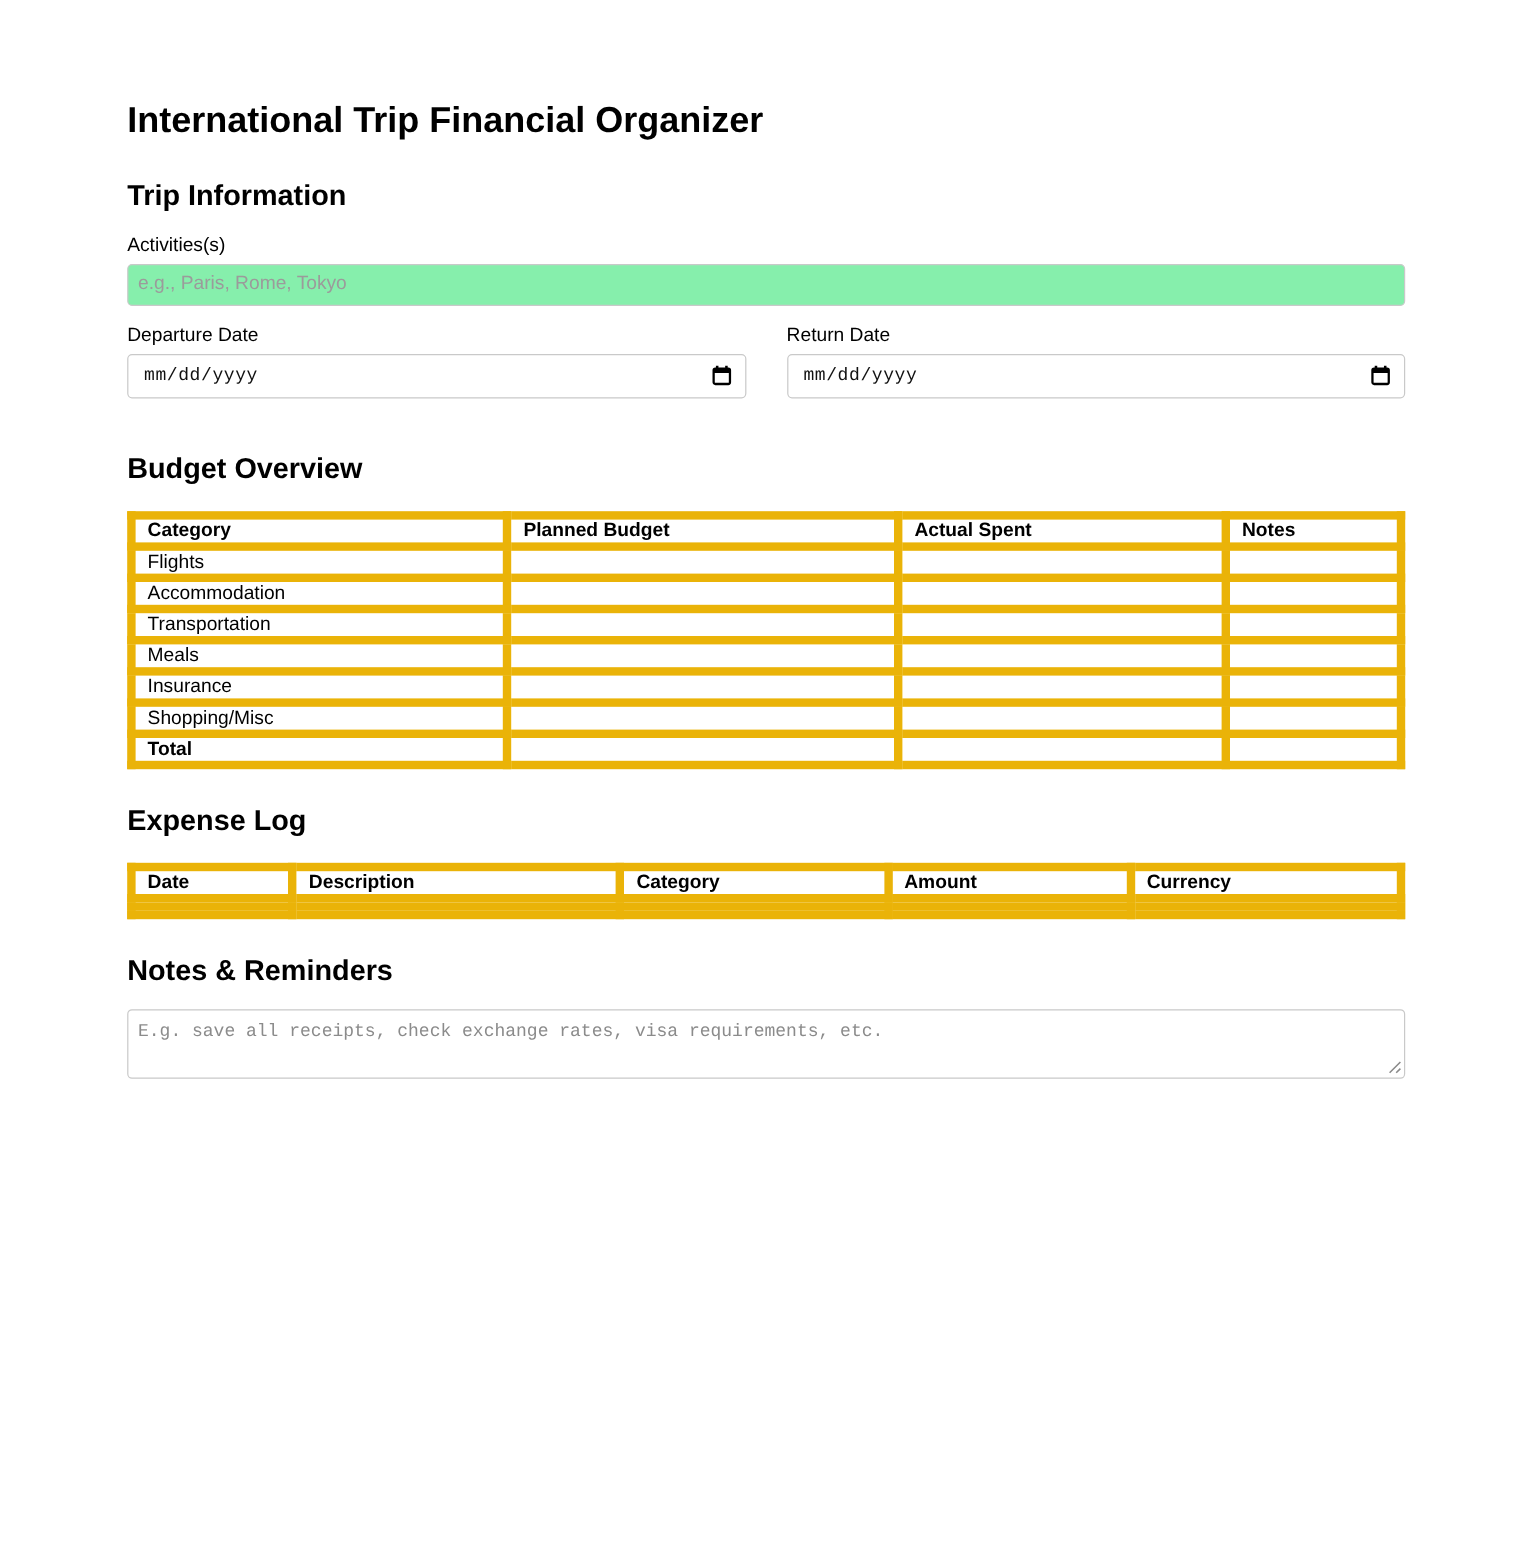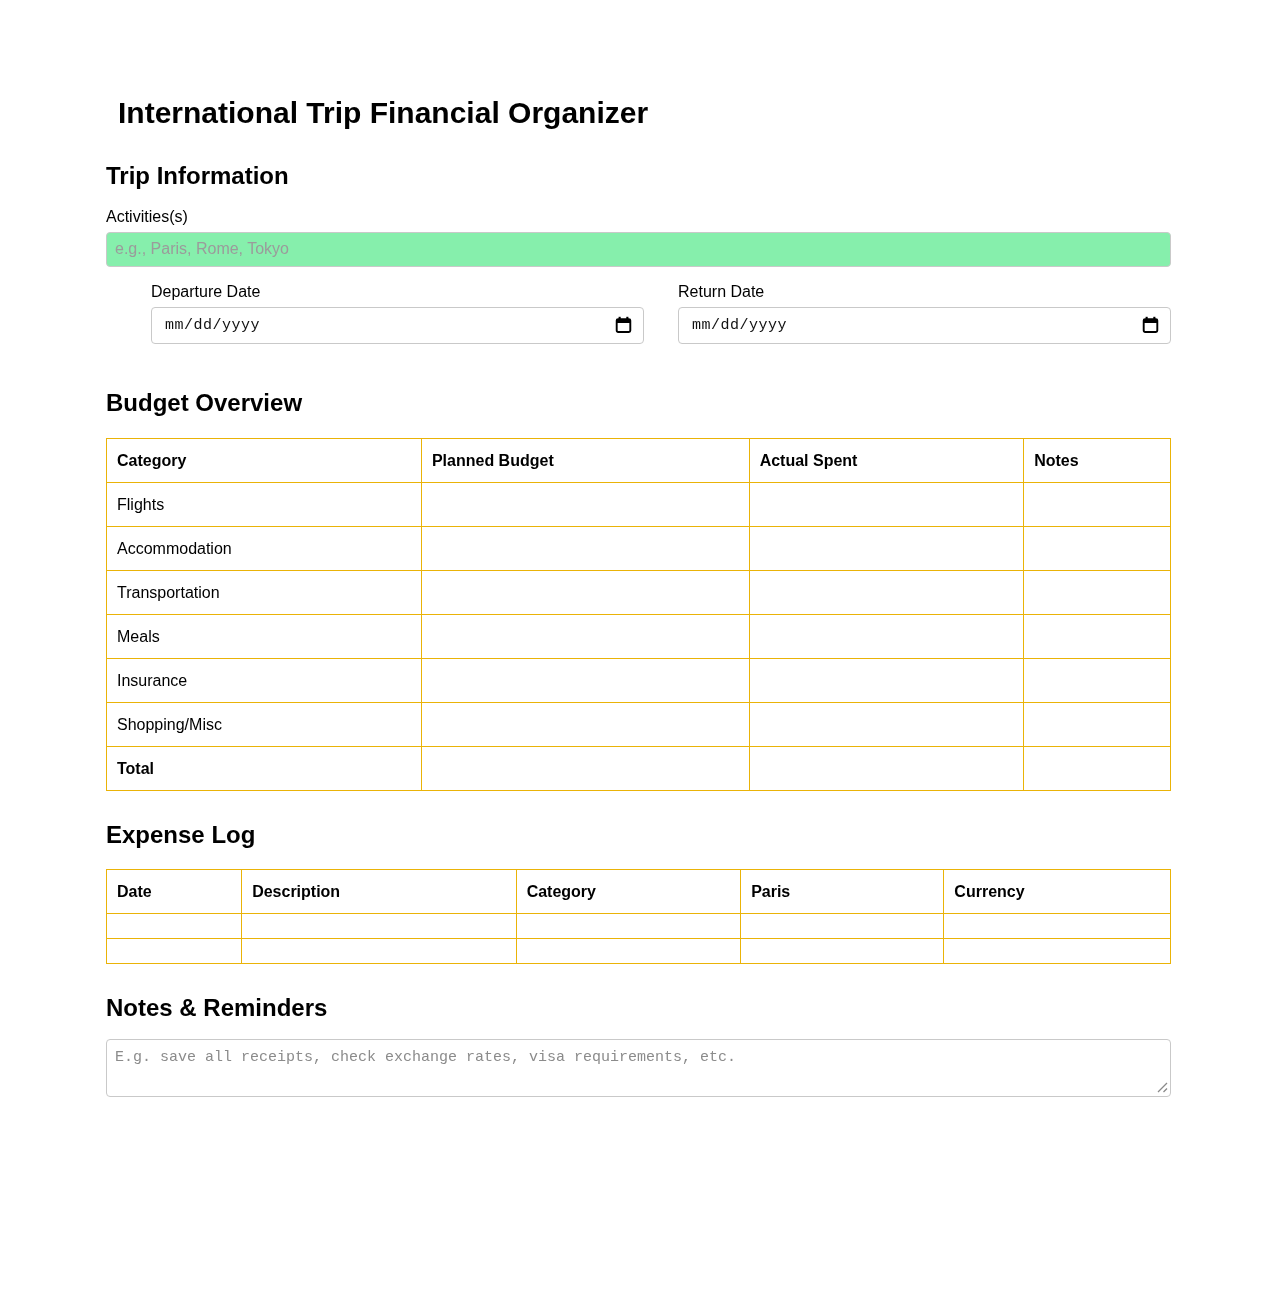--- a/index.html
+++ b/index.html
@@ -5,21 +5,21 @@
   * { box-sizing: border-box; }
   html, body { margin: 0; padding: 0; background: #ffffff; }
   body {
     font-family: "Liberation Sans", sans-serif;
     color: #000;
     width: 1278px;
     min-height: 1300px;
   }
   .container { width: 1065px; margin-left: 106px; padding-top: 83px; }
 
-  h1 { font-size: 30px; line-height: 1.2; font-weight: bold; margin: 12px; }
+  h1 { font-size: 30px; line-height: 1.2; font-weight: bold; margin: 0; }
   h2 { font-size: 24px; line-height: 1.2; font-weight: bold; margin: 0; }
 
   .h2-trip    { margin: 31px 0 16px 0; }
   .h2-budget  { margin: 45px 0 20px 0; }
   .h2-expense { margin: 30px 0 20px 0; }
   .h2-notes   { margin: 30px 0 16px 0; }
 
   label { display: block; font-size: 16px; line-height: 19px; margin: 0 0 6px 0; }
 
   .text-input {
@@ -30,21 +30,21 @@
     border-radius: 4px;
     padding: 0 8px;
     font-family: "Liberation Sans", sans-serif;
     font-size: 16px;
     color: #000;
     background: #86efac;
     outline: none;
   }
   .text-input::placeholder { color: #9b9b9b; opacity: 1; }
 
-  .field-row { display: flex; gap: 34px; margin-top: 15px; margin-left: 45px; }
+  .field-row { display: flex; gap: 34px; margin-top: 15px; }
   .field { flex: 1; min-width: 0; }
   .travelers-block { margin-top: 15px; }
 
   .date-input {
     height: 37px;
     border: 1px solid #c9c9c9;
     border-radius: 4px;
     background: #fff;
     display: flex;
     align-items: center;
@@ -60,22 +60,22 @@
   }
   .cal-icon { flex: 0 0 auto; display: block; cursor: pointer; }
 
   table {
     width: 100%;
     border-collapse: collapse;
     font-size: 16px;
     table-layout: fixed;
   }
   th, td {
-    border: 1px solid #eab308;
-    padding: 12px 10px;
+    border: 7px solid #eab308;
+    padding: 0 10px;
     text-align: left;
     vertical-align: top;
     line-height: 19px;
     overflow: hidden;
   }
   th { font-weight: bold; }
   .total-cell { font-weight: bold; }
 
   
   .col-b1 { width: 29.6%; } .col-b2 { width: 30.8%; }
@@ -221,21 +221,21 @@
           <col class="col-e2">
           <col class="col-e3">
           <col class="col-e4">
           <col class="col-e5">
         </colgroup>
       <thead>
         <tr>
           <th>Date</th>
           <th>Description</th>
           <th>Category</th>
-          <th>Paris</th>
+          <th>Amount</th>
           <th>Currency</th>
         </tr>
       </thead>
       <tbody>
         <tr>
           <td></td>
           <td></td>
           <td></td>
           <td></td>
           <td></td>

